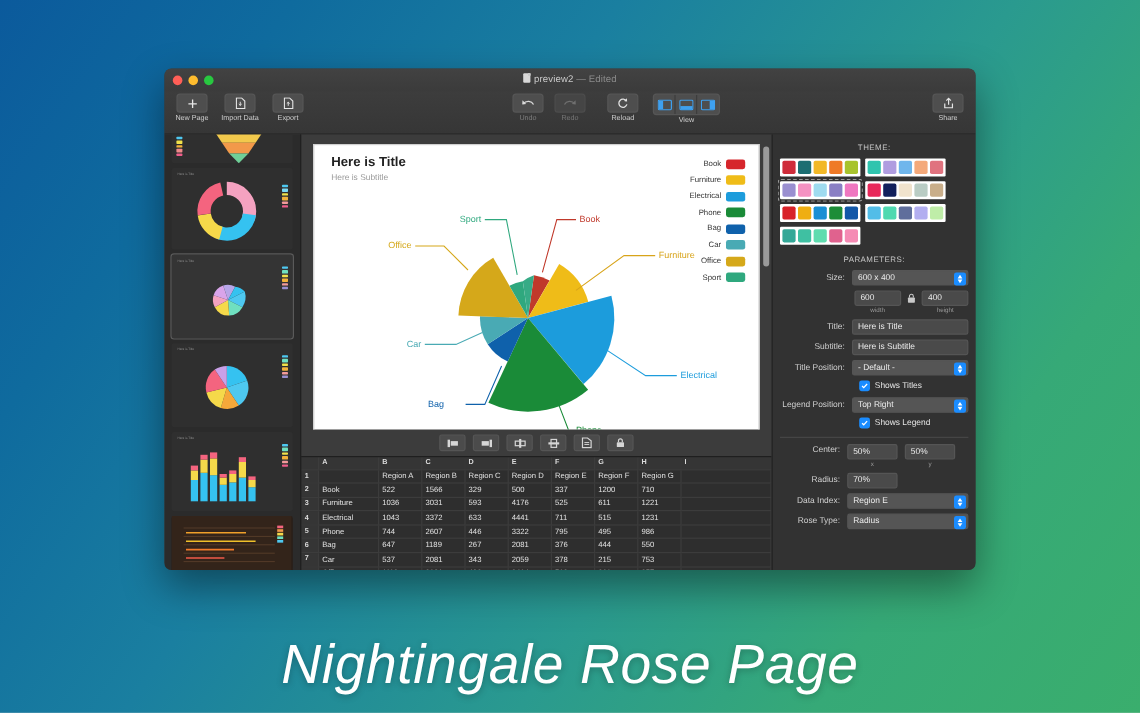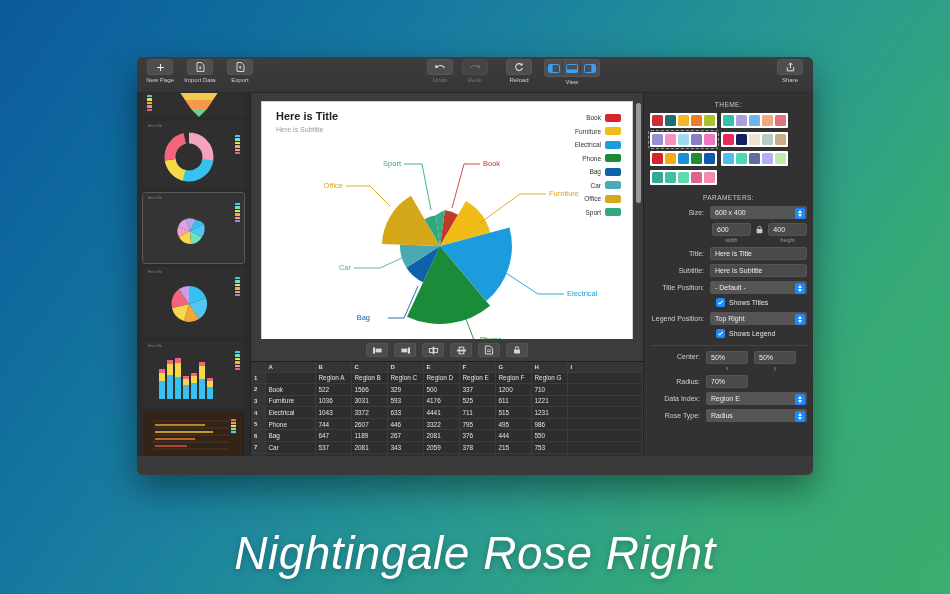--- a/index.html
+++ b/index.html
@@ -116,20 +116,31 @@
   
   #banner { position: absolute; left: 0; right: 0; bottom: 14px; text-align: center;
     font-size: 46px; font-style: italic; color: #fff; font-weight: 500;
     letter-spacing: .5px; text-shadow: 0 2px 6px rgba(0,0,0,.25); }
 </style>
 </head>
 <body>
 
 <div id="app-window">
 
+  <div class="titlebar">
+    <div class="traffic">
+      <span class="tl r"></span>
+      <span class="tl y"></span>
+      <span class="tl g"></span>
+    </div>
+    <div class="doc-title">
+      <span class="doc-ico"></span><span>preview2</span>
+      <span class="edited">— Edited</span>
+    </div>
+  </div>
 
   <div class="toolbar">
     <div class="tgroup">
       <div class="tbtn">
         <div class="box">
           <svg width="9" height="9" viewBox="0 0 9 9">
               <path d="M4.5 1v7M1 4.5h7" stroke="#e8e8e8" stroke-width="1.1"></path>
             </svg>
         </div>
         <div class="lbl">New Page</div>
@@ -822,13 +833,13 @@
           <span class="stepper">
               <i class="up"></i>
               <i class="dn"></i>
             </span>
         </div>
       </div>
     </div>
   </div>
 </div>
 
-<div id="banner">Nightingale Rose Right</div>
+<div id="banner">Nightingale Rose Page</div>
 
 </body></html>

